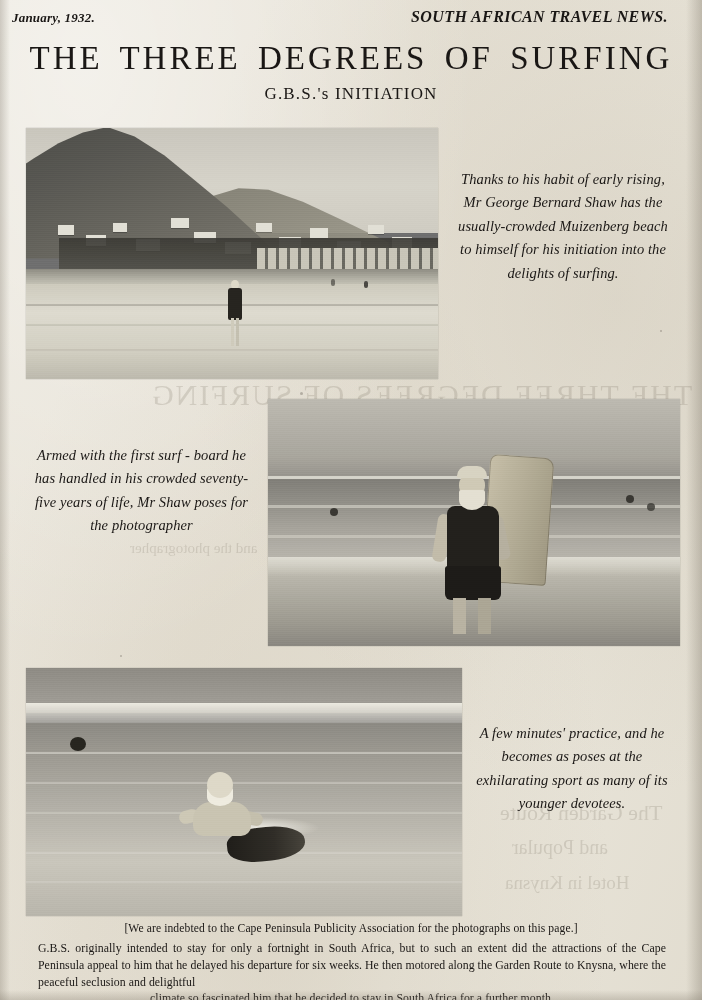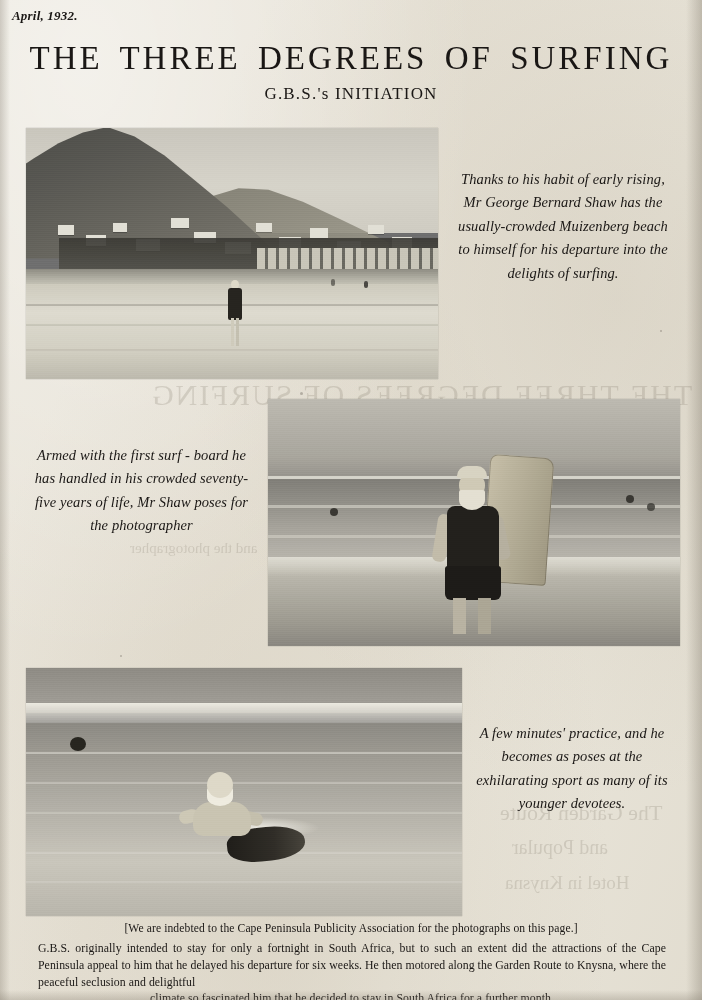--- a/index.html
+++ b/index.html
@@ -286,21 +286,22 @@
 
 <div class="page"></div>
 
 <div class="bleed b1">THE THREE DEGREES OF SURFING</div>
 <div class="bleed b2">and the photographer</div>
 <div class="bleed b3">The Garden Route</div>
 <div class="bleed b4">and Popular</div>
 <div class="bleed b5">Hotel in Knysna</div>
 
 <div class="runhead">
-  <span class="date">April, 1932.</span>
+  <span class="date">January, 1932.</span>
+  <span class="pub">SOUTH AFRICAN TRAVEL NEWS.</span>
 </div>
 
 <h1 class="title">THE THREE DEGREES OF SURFING</h1>
 <div class="subtitle">G.B.S.'s INITIATION</div>
 
 <div class="photo" id="photo1">
   <div class="sky"></div>
   <div class="mountain2"></div>
   <div class="mountain"></div>
   <div class="town">
@@ -329,21 +330,21 @@
   <div class="dot" style="left:74%;top:60%;opacity:.7"></div>
   <div class="figure">
     <div class="head"></div>
       <div class="body"></div>
       <div class="legs"></div>
       <div class="legs2"></div>
   </div>
   <div class="grain"></div>
 </div>
 
-<div class="caption" id="cap1">Thanks to his habit of early rising, Mr George Bernard Shaw has the usually-crowded Muizenberg beach to himself for his departure into the delights of surfing.</div>
+<div class="caption" id="cap1">Thanks to his habit of early rising, Mr George Bernard Shaw has the usually-crowded Muizenberg beach to himself for his initiation into the delights of surfing.</div>
 
 <div class="photo" id="photo2">
   <div class="sky"></div>
   <div class="sea"></div>
   <div class="foam" style="top:31%"></div>
   <div class="foam" style="top:43%;opacity:.6"></div>
   <div class="foam" style="top:55%;opacity:.45"></div>
   <div class="shore"></div>
   <div class="wet"></div>
   <div class="swimmer" style="left:15%;top:44%"></div>

